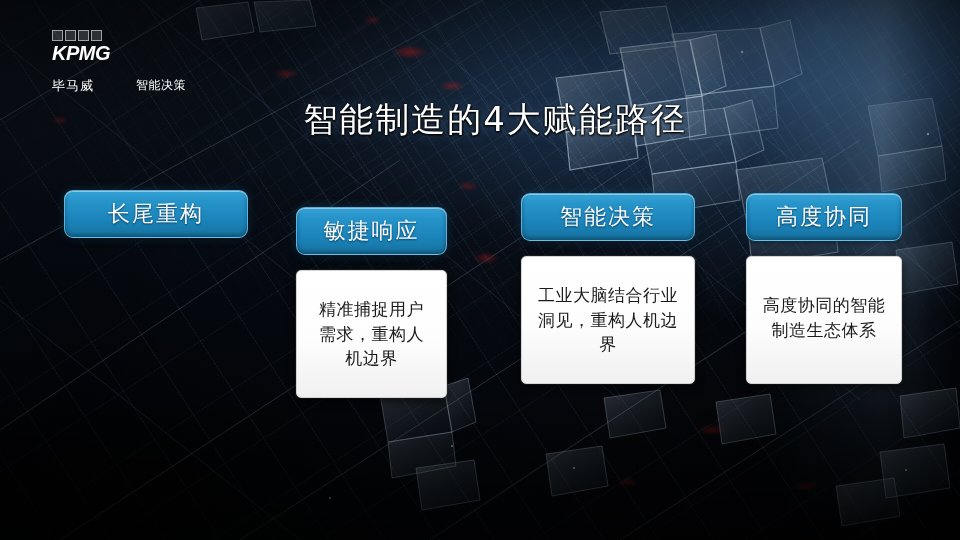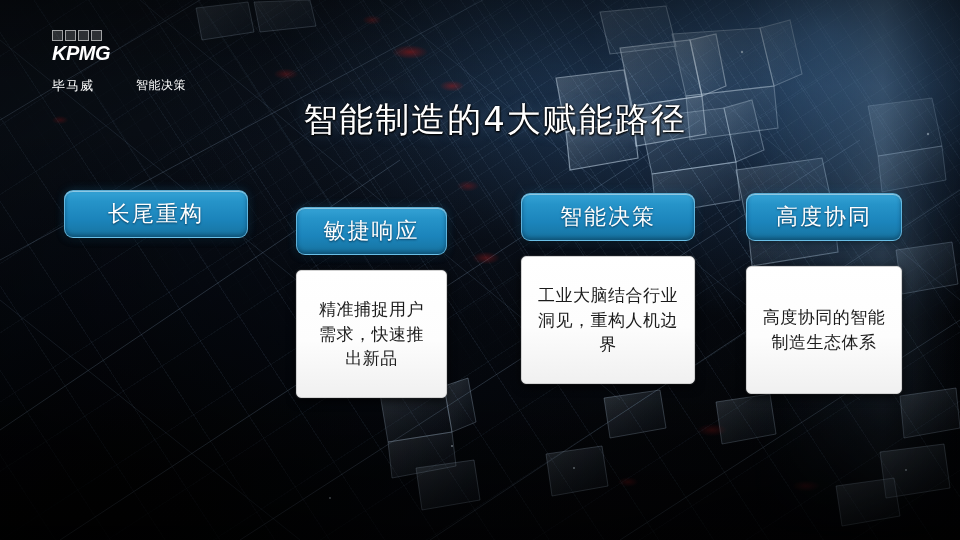--- a/index.html
+++ b/index.html
@@ -339,36 +339,36 @@
       <div class="pill">
         <span class="pill-label">长尾重构</span>
       </div>
     </div>
 
     <div class="column" style="left:296px; top:207px; width:151px;">
       <div class="pill">
         <span class="pill-label">敏捷响应</span>
       </div>
       <div class="card" style="margin-top:15px; height:128px;">
-        <span class="card-text">精准捕捉用户需求，快速推出新品</span>
+        <span class="card-text">精准捕捉用户需求，重构人机边界</span>
       </div>
     </div>
 
     <div class="column" style="left:521px; top:193px; width:174px;">
       <div class="pill">
         <span class="pill-label">智能决策</span>
       </div>
       <div class="card" style="margin-top:15px; height:128px;">
         <span class="card-text">工业大脑结合行业洞见，重构人机边界</span>
       </div>
     </div>
 
     <div class="column" style="left:746px; top:193px; width:156px;">
       <div class="pill">
         <span class="pill-label">高度协同</span>
       </div>
-      <div class="card" style="margin-top:25px; height:128px;">
+      <div class="card" style="margin-top:15px; height:128px;font-family:Liberation Mono, monospace;">
         <span class="card-text">高度协同的智能制造生态体系</span>
       </div>
     </div>
 
   </div>
 </div>
 
 </body></html>

